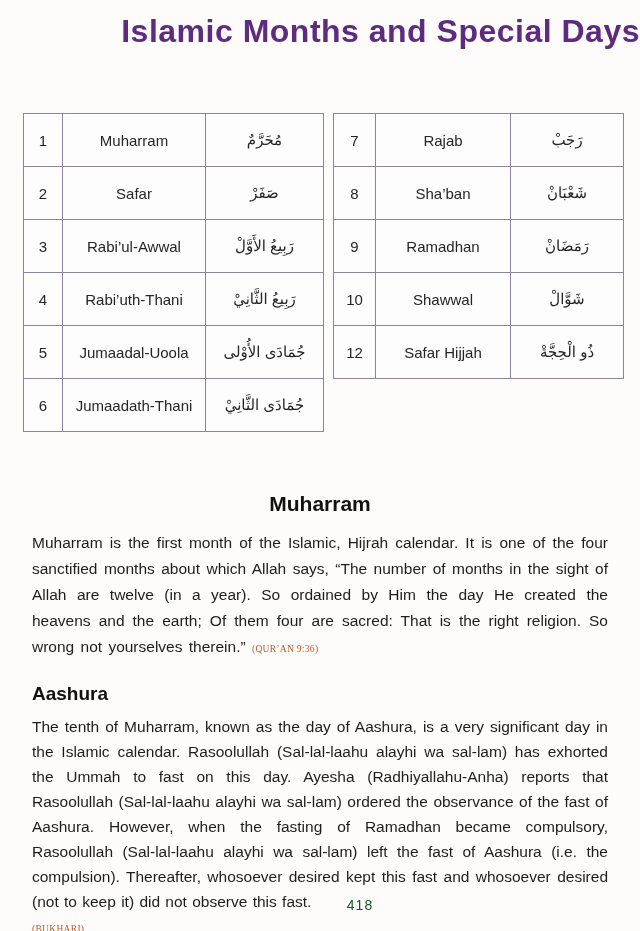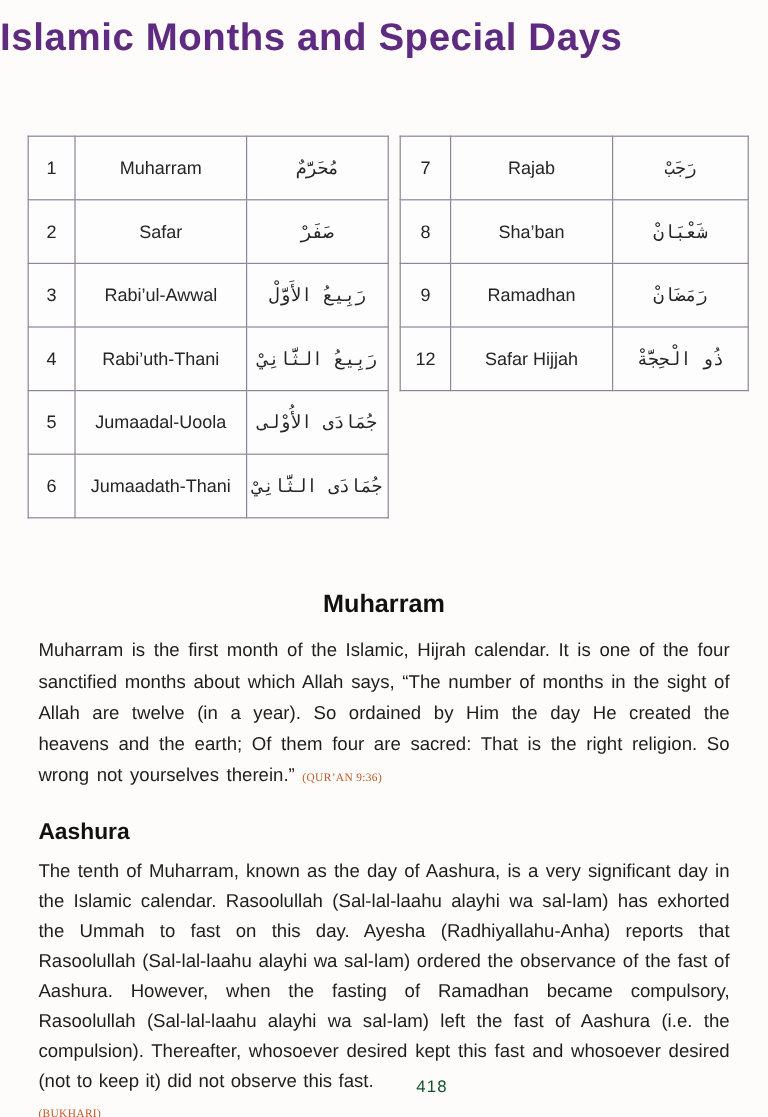--- a/index.html
+++ b/index.html
@@ -3,38 +3,38 @@
 <meta charset="utf-8">
 <style>
   html,body { margin:0; padding:0; }
   body { background:#ffffff; font-family:"Liberation Sans", sans-serif; }
   .page {
     position:relative; width:640px; height:931px;
     background:#fdfcfb; overflow:hidden; color:#1c1c1c;
   }
   .title {
     position:absolute; top:13px; left:0; width:640px; margin:0;
-    text-align:left; font-size:32px; font-weight:600;
+    text-align:right; font-size:32px; font-weight:600;
     color:#5e2b80; letter-spacing:0.5px;
   }
   table.months {
     position:absolute; top:113px;
     border-collapse:collapse; table-layout:fixed;
     background:#fefdfd;
   }
   table.months.tbl-left  { left:23px;  width:300px; }
   table.months.tbl-right { left:333px; width:290px; }
   table.months td {
     border:1px solid #8d8498; height:52px;
     text-align:center; vertical-align:middle;
     font-size:15px; color:#252525; padding:0 2px;
     overflow:hidden; white-space:nowrap;
   }
   td.arabic {
-    font-family:Liberation Mono, monospace;
+    font-family:Liberation Sans, sans-serif;
     font-size:19px; color:#111; direction:rtl;
   }
   .sec-heading-center {
     position:absolute; top:492px; left:0; width:640px; margin:0;
     text-align:center; font-size:21px; font-weight:bold; color:#111;
   }
   .sec-heading-left {
     position:absolute; top:683px; left:32px; margin:0;
     font-size:19px; font-weight:bold; color:#111;
   }
@@ -117,20 +117,25 @@
         <td class="num">8</td>
         <td class="name">Sha’ban</td>
         <td class="arabic">شَعْبَانْ</td>
       </tr>
       <tr>
         <td class="num">9</td>
         <td class="name">Ramadhan</td>
         <td class="arabic">رَمَضَانْ</td>
       </tr>
       <tr>
+        <td class="num">10</td>
+        <td class="name">Shawwal</td>
+        <td class="arabic">شَوَّالْ</td>
+      </tr>
+      <tr>
         <td class="num">12</td>
         <td class="name">Safar Hijjah</td>
         <td class="arabic">ذُو الْحِجَّةْ</td>
       </tr>
     </tbody>
   </table>
 
   <h2 class="sec-heading-center">Muharram</h2>
 
   <p class="body-par par-1"><span>Muharram is the first month of the Islamic, Hijrah calendar. It is one of the four sanctified months about which Allah says, “The number of months in the sight of Allah are twelve (in a year). So ordained by Him the day He created the heavens and the earth; Of them four are sacred: That is the right religion. So wrong not yourselves therein.”</span> <span class="cite">(QUR’AN 9:36)</span></p>

